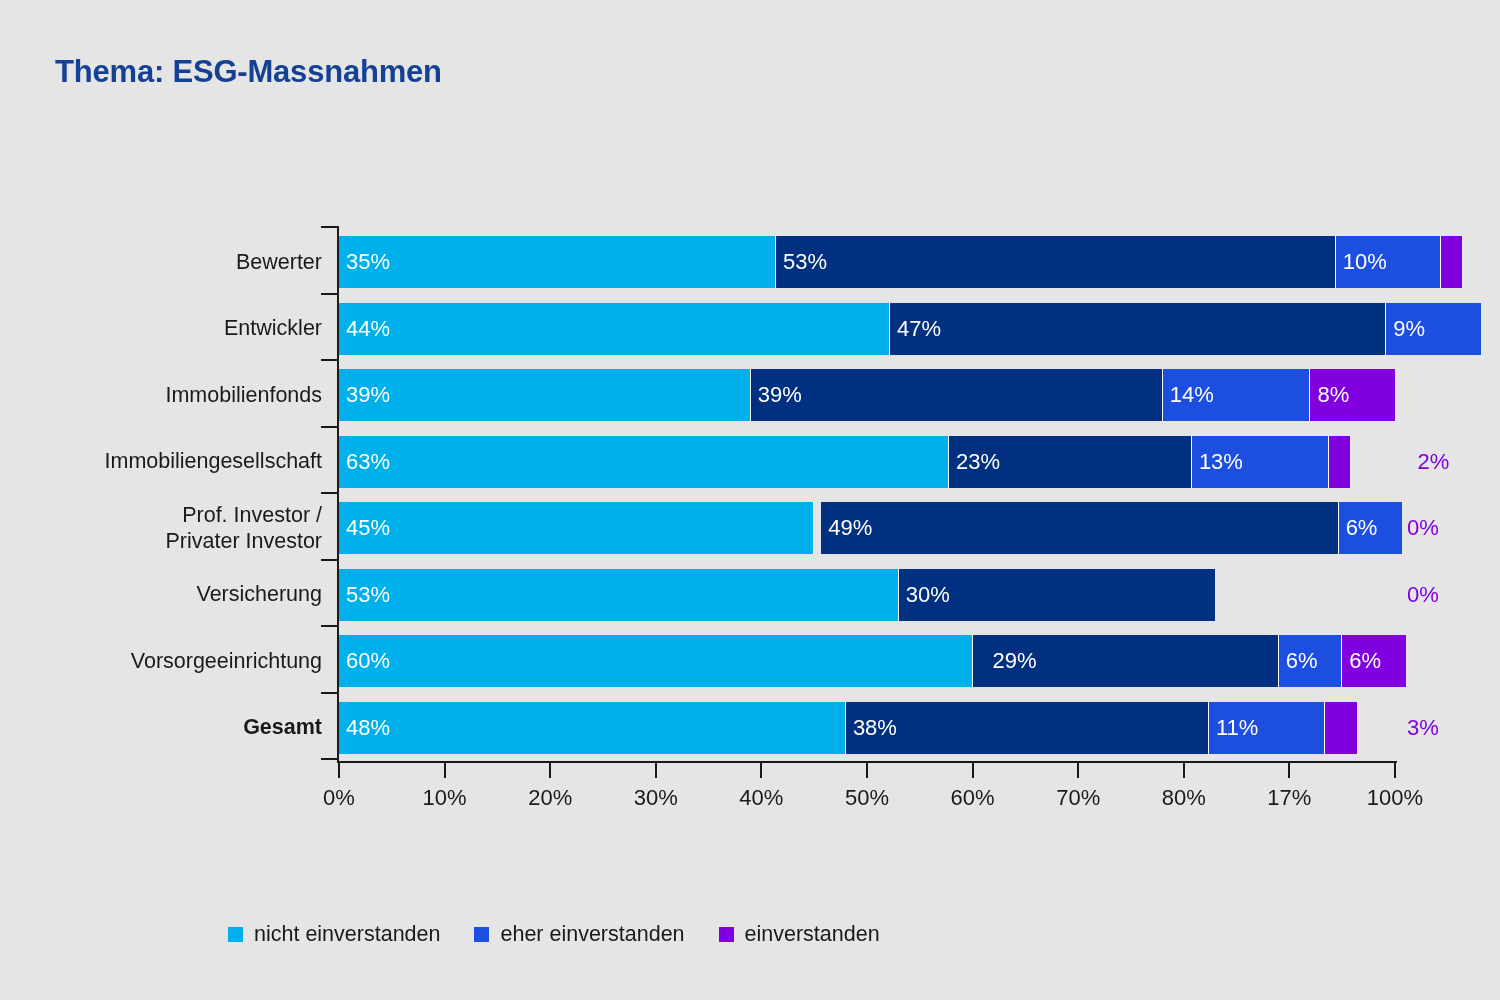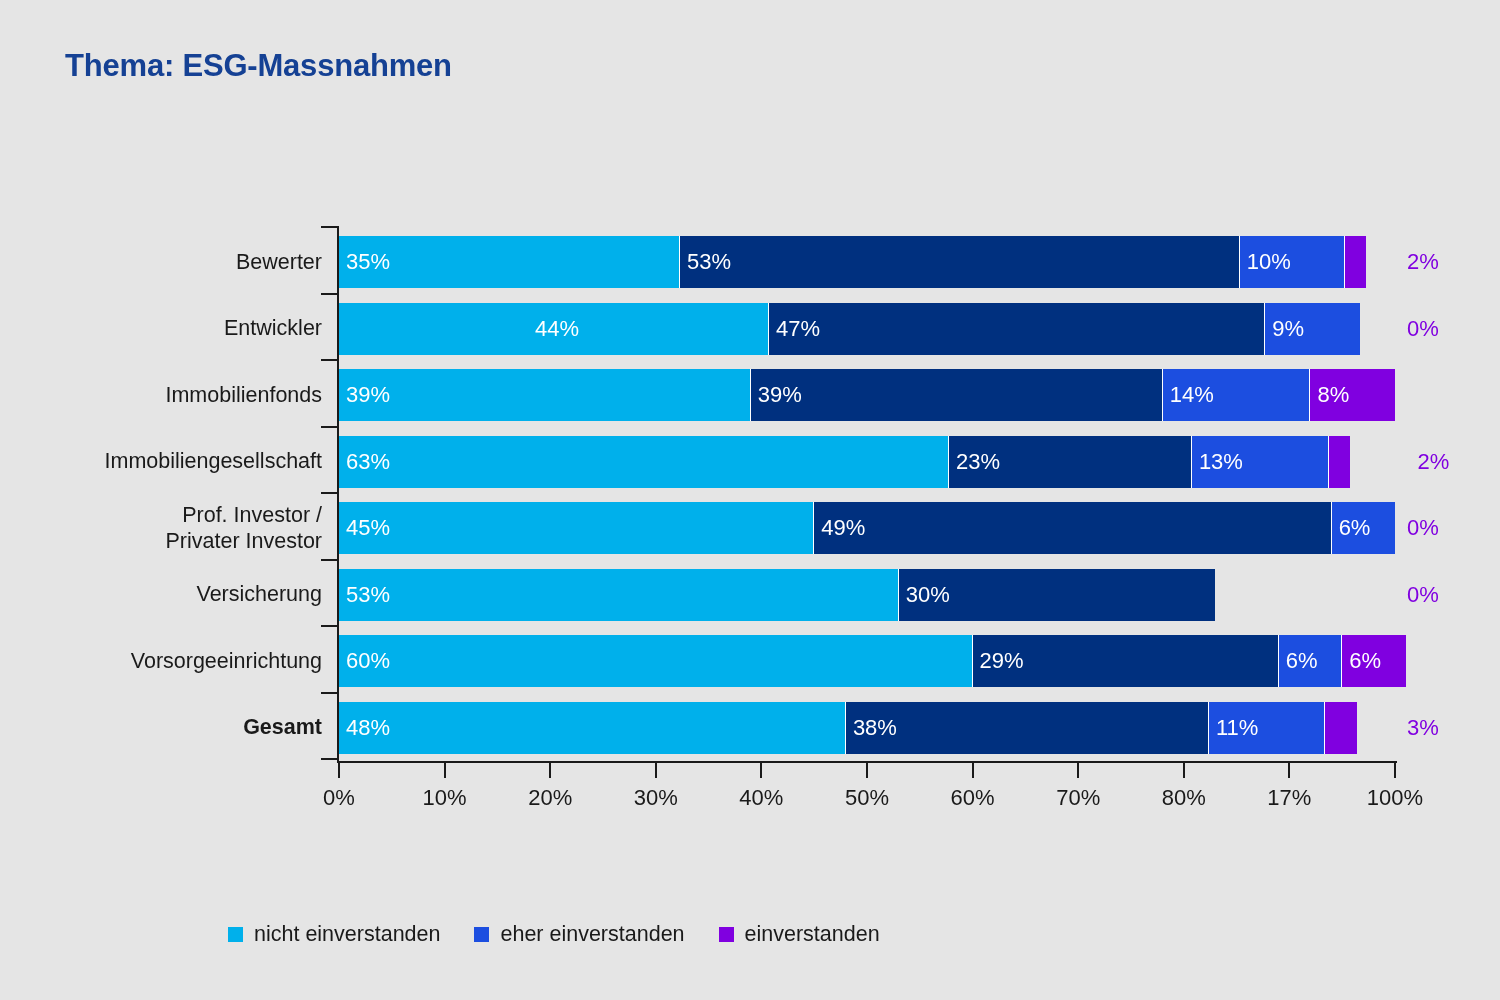--- a/index.html
+++ b/index.html
@@ -9,21 +9,21 @@
   body {
     width: 1500px;
     height: 1000px;
     background: #e5e5e5;
     font-family: "Liberation Sans", sans-serif;
     overflow: hidden;
     position: relative;
   }
 
   
-  #header { position: absolute; left: 55px; top: 48px; margin-left: 10px; }
+  #header { position: absolute; left: 55px; top: 54px; }
   #chart-title {
     font-size: 31px;
     font-weight: bold;
     color: #154194;
     letter-spacing: -0.2px;
     white-space: nowrap;
   }
   #chart-subtitle {
     margin-top: 12px;
     font-size: 19.5px;
@@ -209,39 +209,39 @@
       <div class="x-tick-label" style="left: 1395px;">100%</div>
     </div>
   <div id="rows">
       <div class="cat-label" style="top: 236px;">
         <div>
           <span>Bewerter</span>
         </div>
       </div>
       <div class="outside-label" style="left: 1407px; top: 236px; color: rgb(128, 0, 224);">2%</div>
       <div class="bar-row" style="top: 236px;">
-        <div class="seg s0" style="width: 341px;">
+        <div class="seg s0" style="width: 437px;">
           <span class="seg-label">35%</span>
         </div>
         <div class="seg s1" style="width: 559.68px;">
           <span class="seg-label">53%</span>
         </div>
         <div class="seg s2" style="width: 105.6px;">
           <span class="seg-label">10%</span>
         </div>
         <div class="seg s3" style="width: 21.12px;"></div>
       </div>
       <div class="cat-label" style="top: 302.5px;">
         <div>
           <span>Entwickler</span>
         </div>
       </div>
       <div class="outside-label" style="left: 1407px; top: 302.5px; color: rgb(128, 0, 224);">0%</div>
       <div class="bar-row" style="top: 302.5px;">
-        <div class="seg s0" style="width: 430px; justify-content: center;">
+        <div class="seg s0" style="width: 551px;">
           <span class="seg-label">44%</span>
         </div>
         <div class="seg s1" style="width: 496.32px;">
           <span class="seg-label">47%</span>
         </div>
         <div class="seg s2" style="width: 95.04px;">
           <span class="seg-label">9%</span>
         </div>
       </div>
       <div class="cat-label" style="top: 369px;">
@@ -285,21 +285,21 @@
         <div>
           <span>Prof. Investor /</span>
           <span>Privater Investor</span>
         </div>
       </div>
       <div class="outside-label" style="left: 1407px; top: 502px; color: rgb(128, 0, 224);">0%</div>
       <div class="bar-row" style="top: 502px;">
         <div class="seg s0" style="width: 475.2px;">
           <span class="seg-label">45%</span>
         </div>
-        <div class="seg s1" style="width: 517.44px;">
+        <div class="seg s1" style="width: 517.44px; margin-left: 7px;">
           <span class="seg-label">49%</span>
         </div>
         <div class="seg s2" style="width: 63.36px;">
           <span class="seg-label">6%</span>
         </div>
       </div>
       <div class="cat-label" style="top: 568.5px;">
         <div>
           <span>Versicherung</span>
         </div>
@@ -315,21 +315,21 @@
       </div>
       <div class="cat-label" style="top: 635px;">
         <div>
           <span>Vorsorgeeinrichtung</span>
         </div>
       </div>
       <div class="bar-row" style="top: 635px;">
         <div class="seg s0" style="width: 633.6px;">
           <span class="seg-label">60%</span>
         </div>
-        <div class="seg s1" style="width: 306.24px;">
+        <div class="seg s1" style="width: 306.24px; padding-left: 13px;">
           <span class="seg-label">29%</span>
         </div>
         <div class="seg s2" style="width: 63.36px;">
           <span class="seg-label">6%</span>
         </div>
         <div class="seg s3" style="width: 63.36px;">
           <span class="seg-label">6%</span>
         </div>
       </div>
       <div class="cat-label bold" style="top: 701.5px;">

